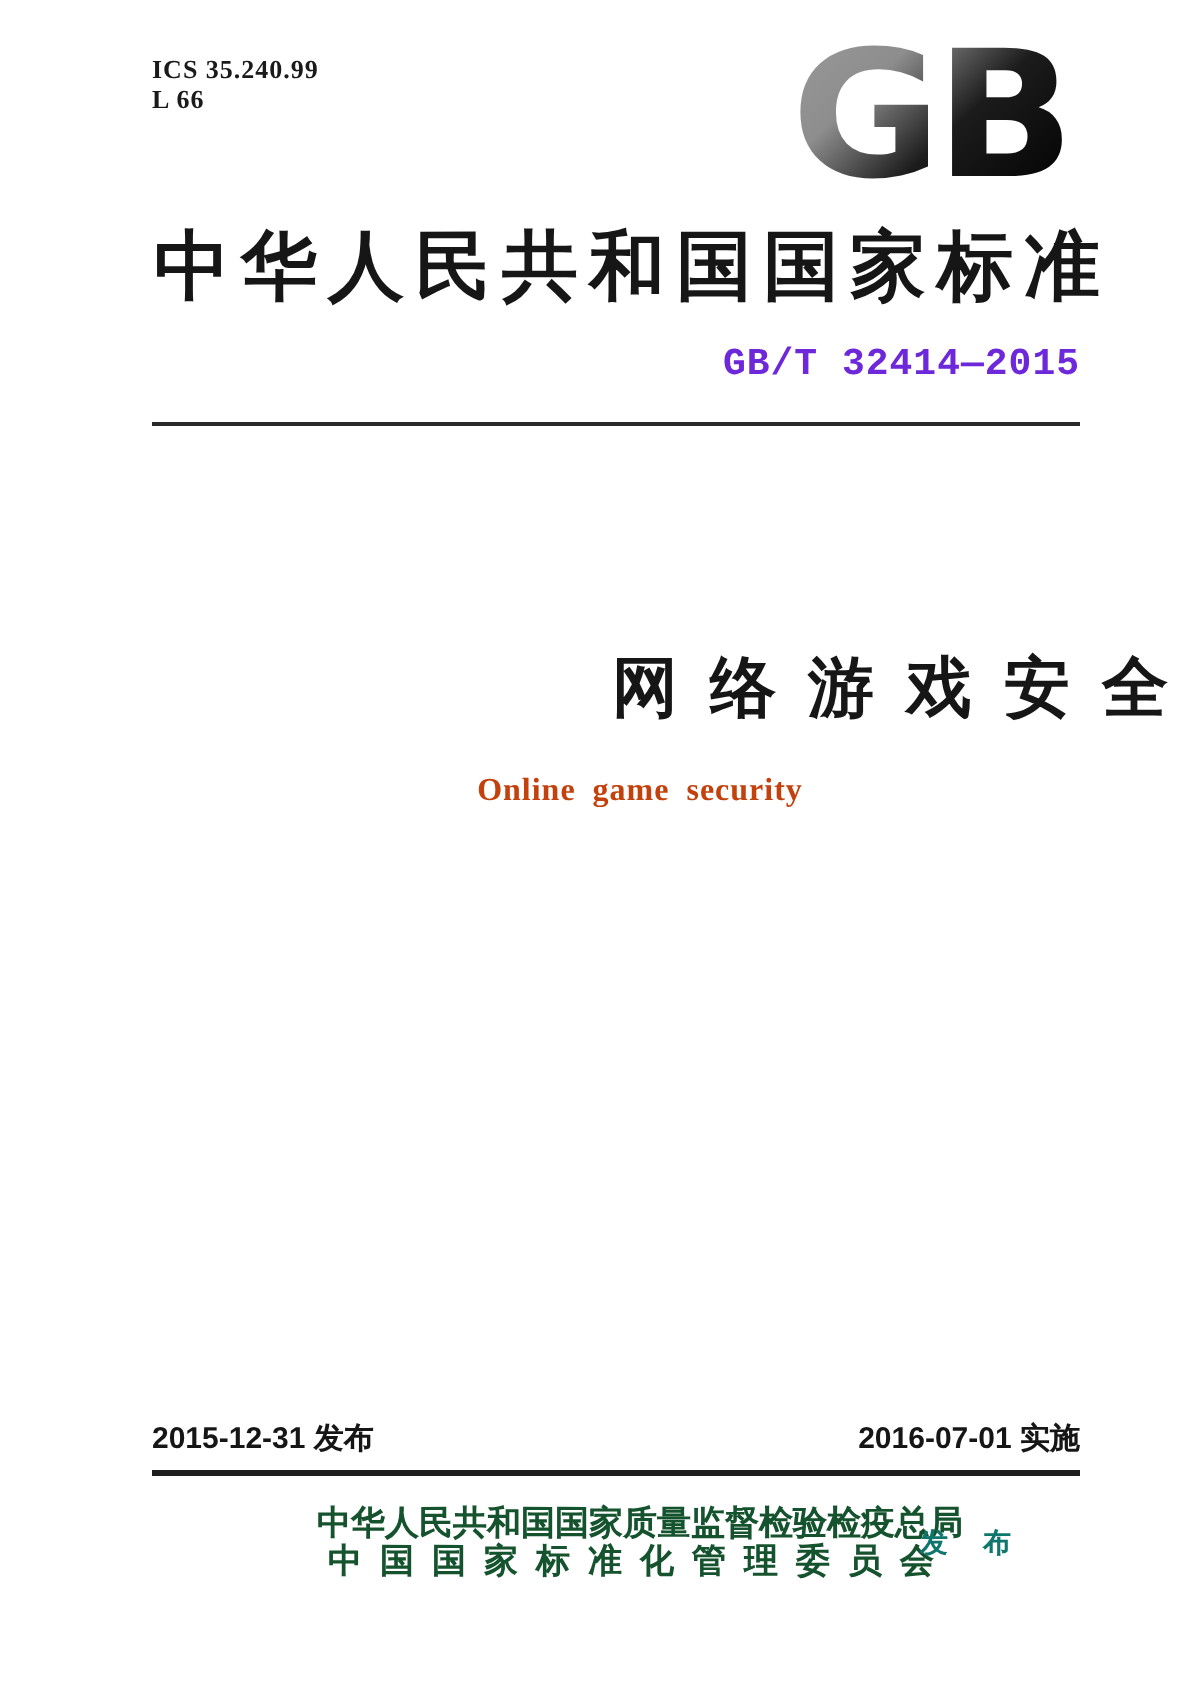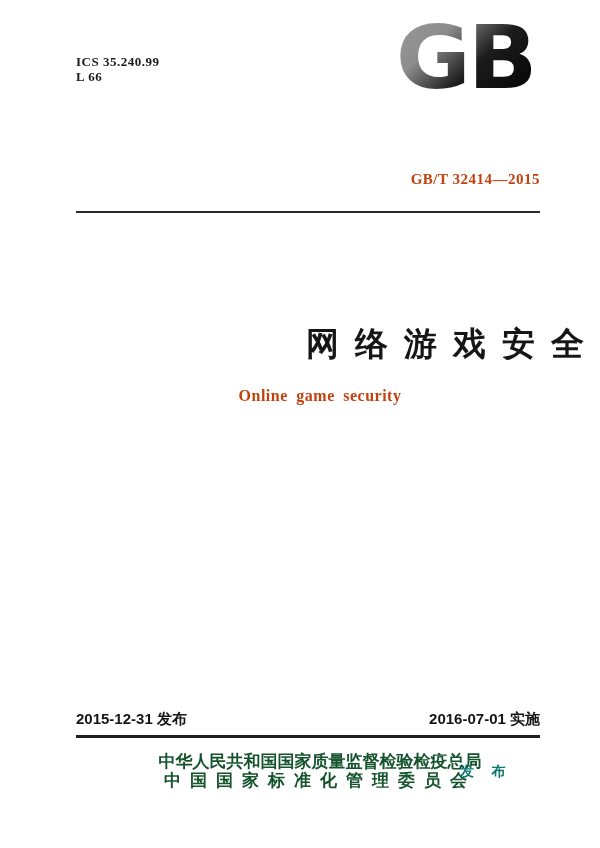--- a/index.html
+++ b/index.html
@@ -15,21 +15,20 @@
     position: absolute; inset: 0;
     background: #fff;
   }
   
   .ics-block {
     position: absolute; left: 76px; top: 27px;
     font-family: "Liberation Serif", serif;
     font-weight: bold; font-size: 13px; line-height: 15px;
     letter-spacing: 0.5px;
     color: #1a1a1a;
-    margin-top: 27px;
   }
   
   .gb-logo {
     position: absolute; top: 14px; right: 66px;
     font-family: "DejaVu Sans", sans-serif;
     font-weight: bold;
     font-size: 88px; line-height: 88px;
     letter-spacing: -3px;
     transform: scaleX(1.04);
     transform-origin: right top;
@@ -43,24 +42,24 @@
   .std-header {
     position: absolute; left: 77px; top: 110px;
     font-family: "Liberation Serif", serif;
     font-weight: bold; font-size: 38px; line-height: 48px;
     letter-spacing: 5.5px;
     white-space: nowrap;
     color: #161616;
   }
   .std-number {
     position: absolute; right: 60px; top: 171px;
-    font-family: Liberation Serif, serif;
-    font-weight: bold; font-size: 15px;
+    font-family: Liberation Mono, monospace;
+    font-weight: bold; font-size: 19px;
     letter-spacing: 0.5px;
-    color: #c2410c;
+    color: #6d28d9;
   }
   .rule-top {
     position: absolute; left: 76px; right: 60px; top: 211px;
     height: 2px; background: #2a2a2a;
   }
   
   .title-cn {
     position: absolute; left: 40px; right: 0; top: 322px;
     text-align: right;
     font-family: "DejaVu Sans", "Liberation Sans", sans-serif;
@@ -122,20 +121,21 @@
 
 <div class="page">
 
   <div class="ics-block">
     <div>ICS 35.240.99</div>
     <div>L 66</div>
   </div>
 
   <div class="gb-logo">GB</div>
 
+  <div class="std-header">中华人民共和国国家标准</div>
 
   <div class="std-number">GB/T 32414—2015</div>
 
   <div class="rule-top"></div>
 
   <div class="title-cn">网络游戏安全</div>
 
   <div class="title-en">Online game security</div>
 
   <div class="date-row">

